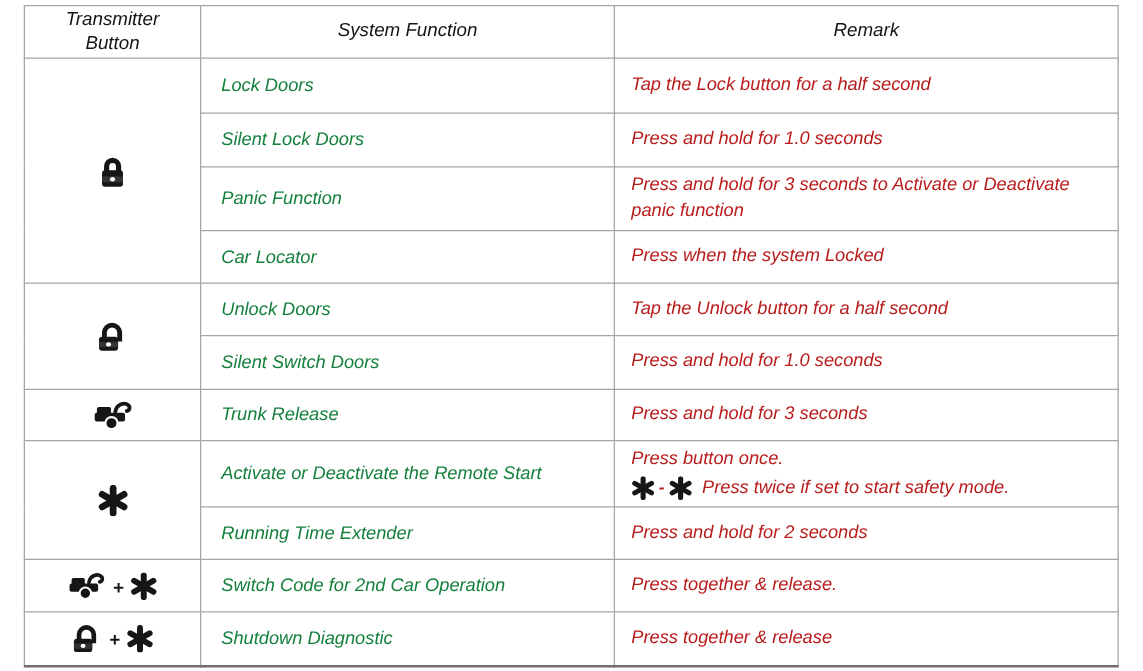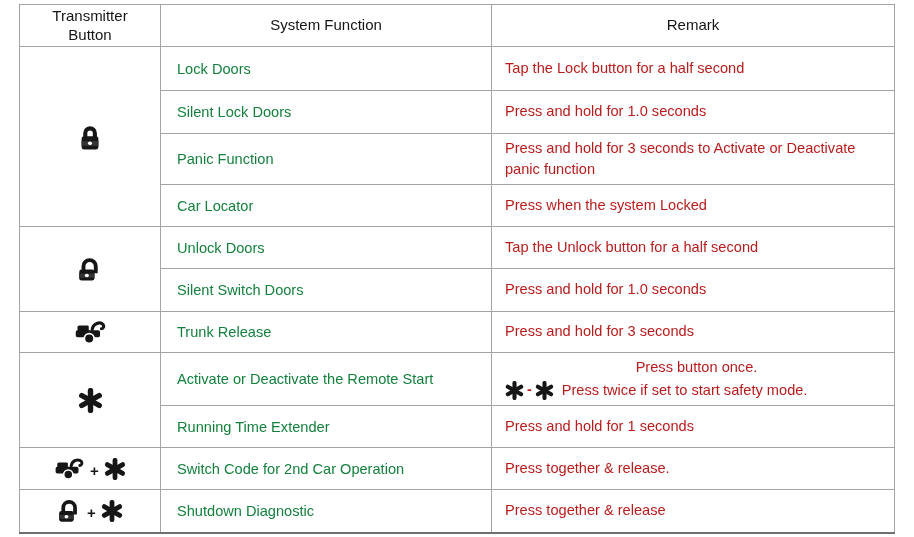--- a/index.html
+++ b/index.html
@@ -9,20 +9,21 @@
     color:#1b1b1b;
     -webkit-font-smoothing:antialiased;
   }
   .wrap{padding:4px 0 0 19px;}
   table{
     border-collapse:collapse;
     width:875px;
     table-layout:fixed;
     border:1px solid #8a8a8a;
     border-bottom:2px solid #6f6f6f;
+    font-style:italic;
   }
   col.c1{width:141px}
   col.c2{width:331px}
   col.c3{width:403px}
   th,td{
     border:1px solid #a4a4a4;
     vertical-align:middle;
     font-weight:400;
     padding:0;
   }
@@ -31,21 +32,21 @@
     line-height:1.25;
     text-align:center;
     color:#151515;
   }
   td.fn{font-size:14.6px;padding-left:16px;color:#15803d;}
   td.rm{font-size:14.6px;padding-left:13px;color:#b91c1c;line-height:1.45;padding-right:6px;}
   td.btn{text-align:center;}
   .combo{display:flex;align-items:center;justify-content:center;gap:5px;}
   .plus{font-weight:700;font-size:15px;color:#161616;position:relative;top:2px;}
   .ic{display:inline-block;vertical-align:middle;}
-  .rm-line1{line-height:1.4;text-align:center;}
+  .rm-line1{line-height:1.4;}
   .rm-line2{display:flex;align-items:center;gap:8px;margin-top:2px;}
   .ast-pair{display:inline-flex;align-items:center;gap:3px;}
   .dash{font-weight:700;font-size:14px;position:relative;top:-1px;}
   .hidden-defs{position:absolute;width:0;height:0;overflow:hidden;}
 </style>
 </head>
 <body>
 
 <svg class="hidden-defs" aria-hidden="true">
   <defs>
@@ -157,21 +158,21 @@
             <svg class="ic" width="19" height="19" viewBox="0 0 24 24">
                   <use href="#sym-asterisk"></use>
                 </svg>
           </span>
           <span>Press twice if set to start safety mode.</span>
         </div>
       </td>
     </tr>
     <tr style="height:42px">
       <td class="fn">Running Time Extender</td>
-      <td class="rm">Press and hold for 1 seconds</td>
+      <td class="rm">Press and hold for 2 seconds</td>
     </tr>
 
     <tr style="height:42px">
       <td class="btn">
         <span class="combo">
           <svg class="ic" width="31" height="25" viewBox="0 0 38 30">
                 <use href="#sym-trunk"></use>
               </svg>
           <span class="plus">+</span>
           <svg class="ic" width="22" height="22" viewBox="0 0 24 24">

